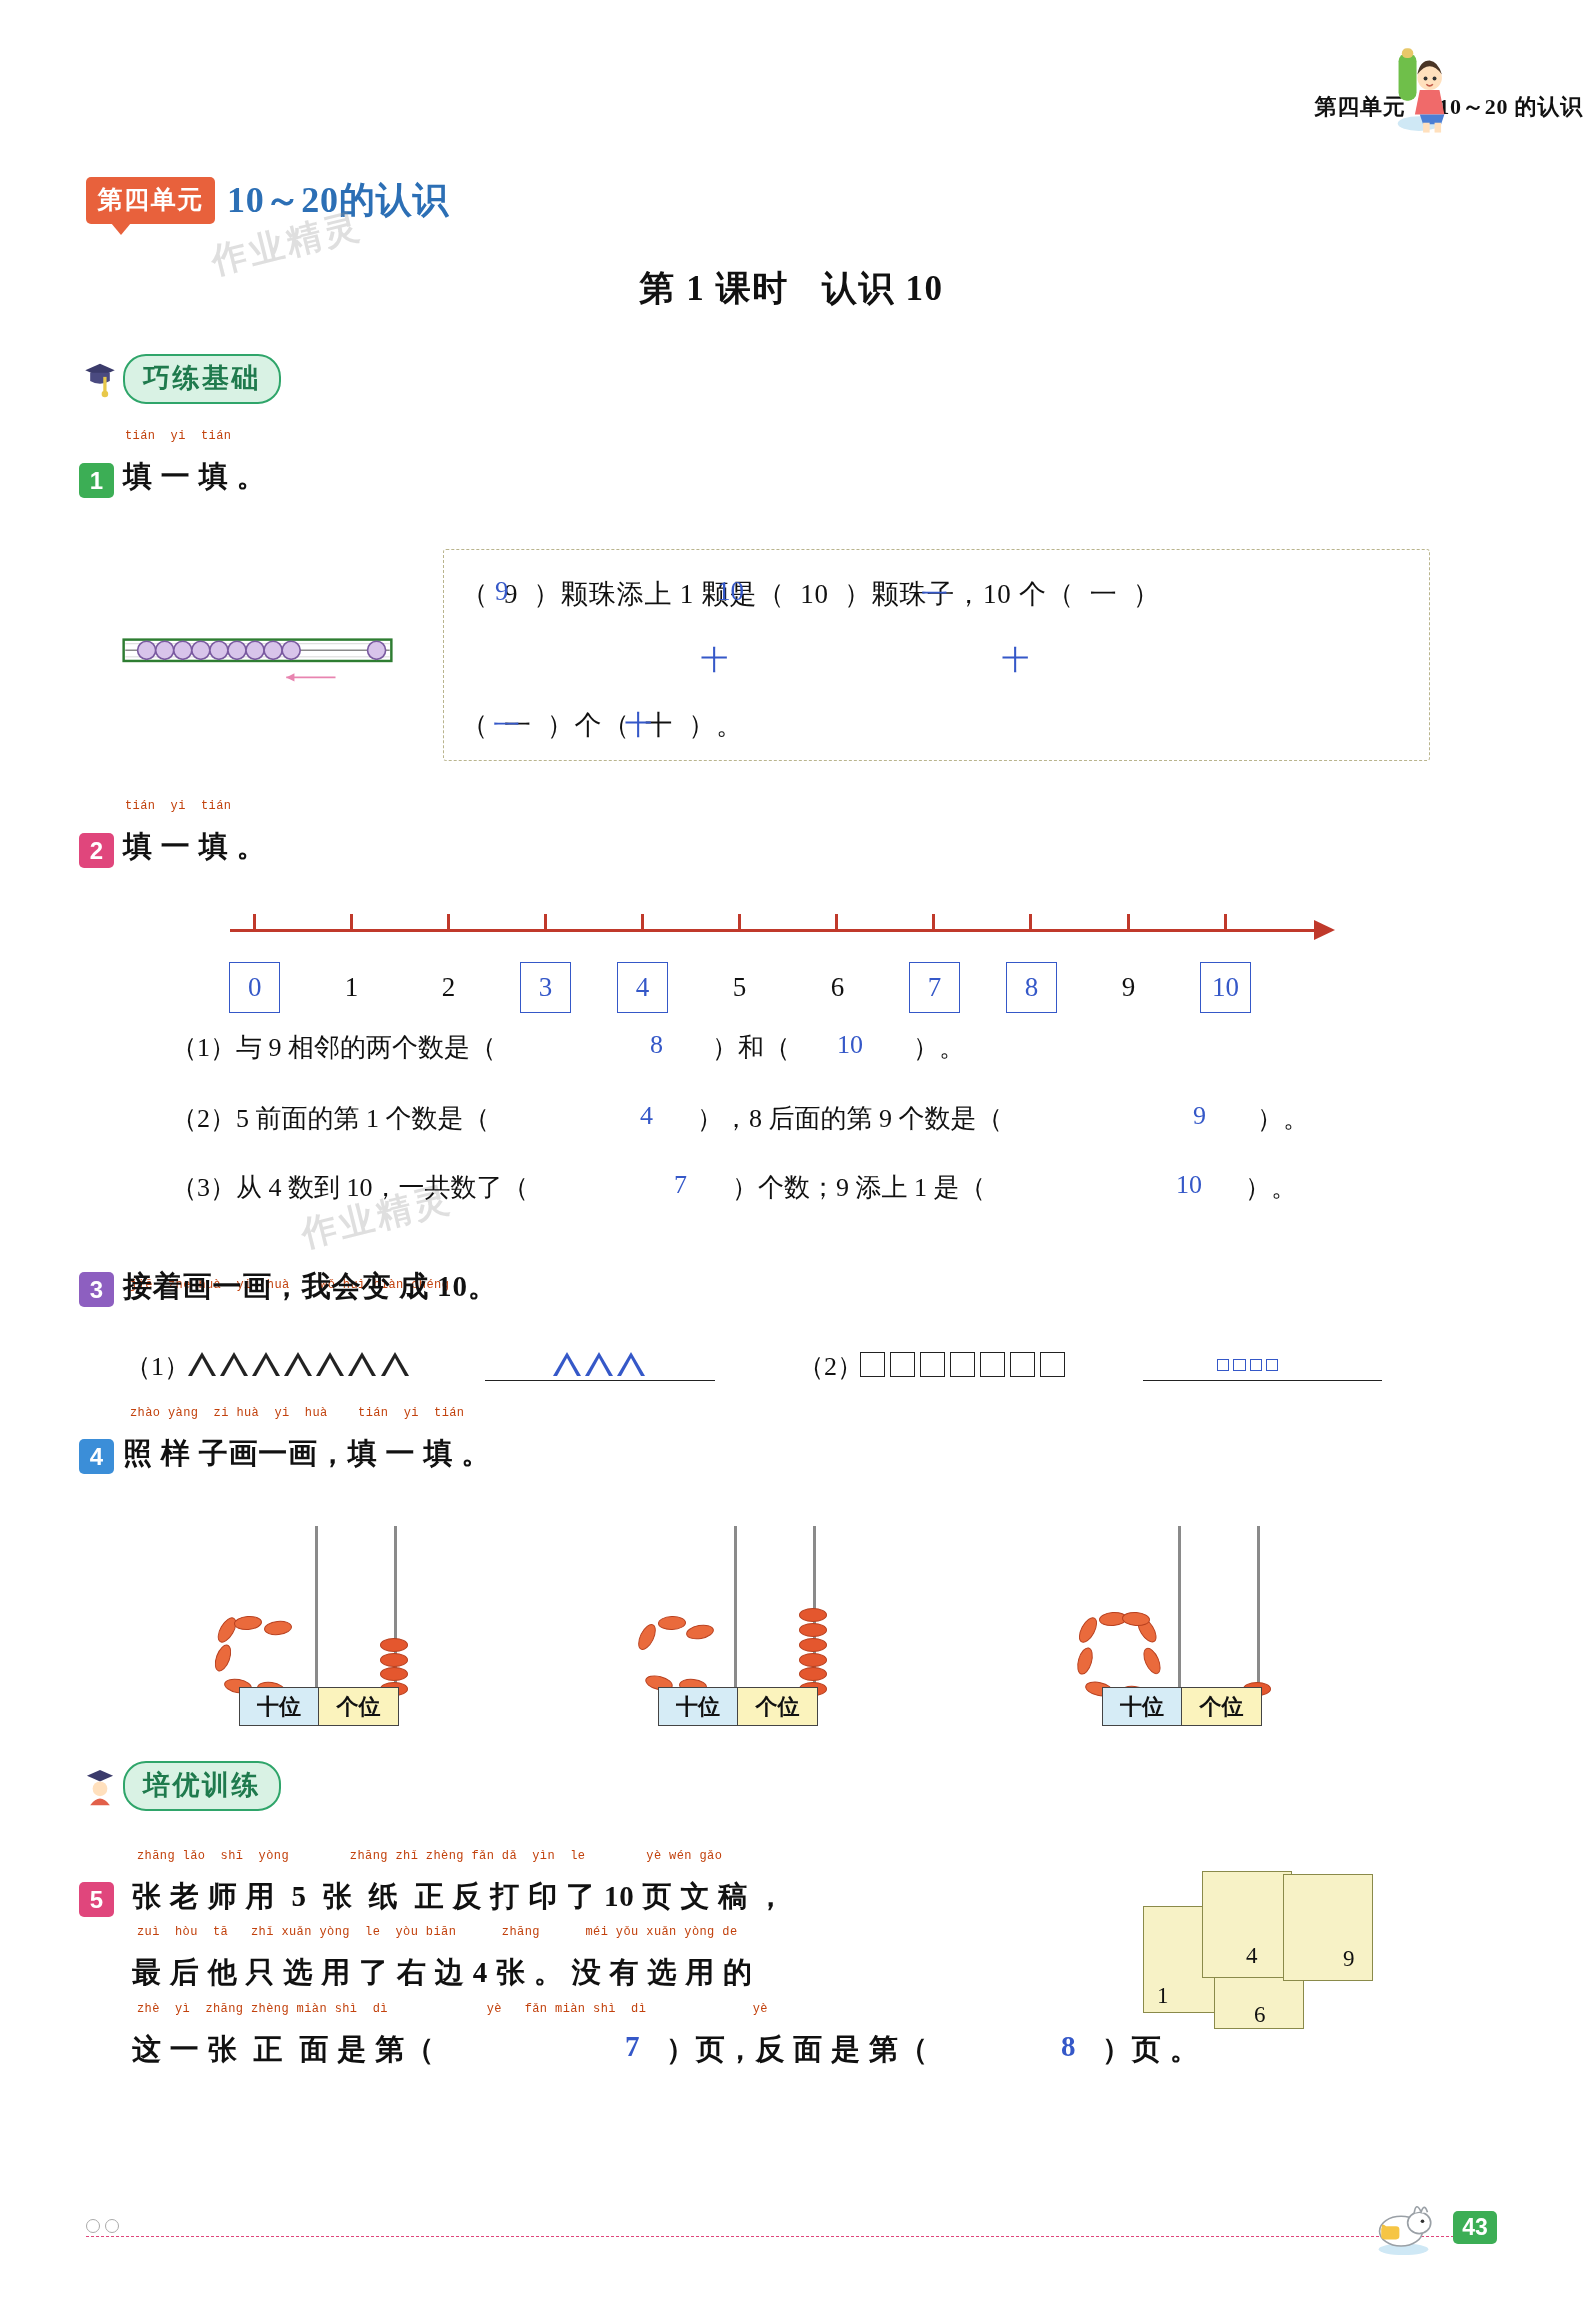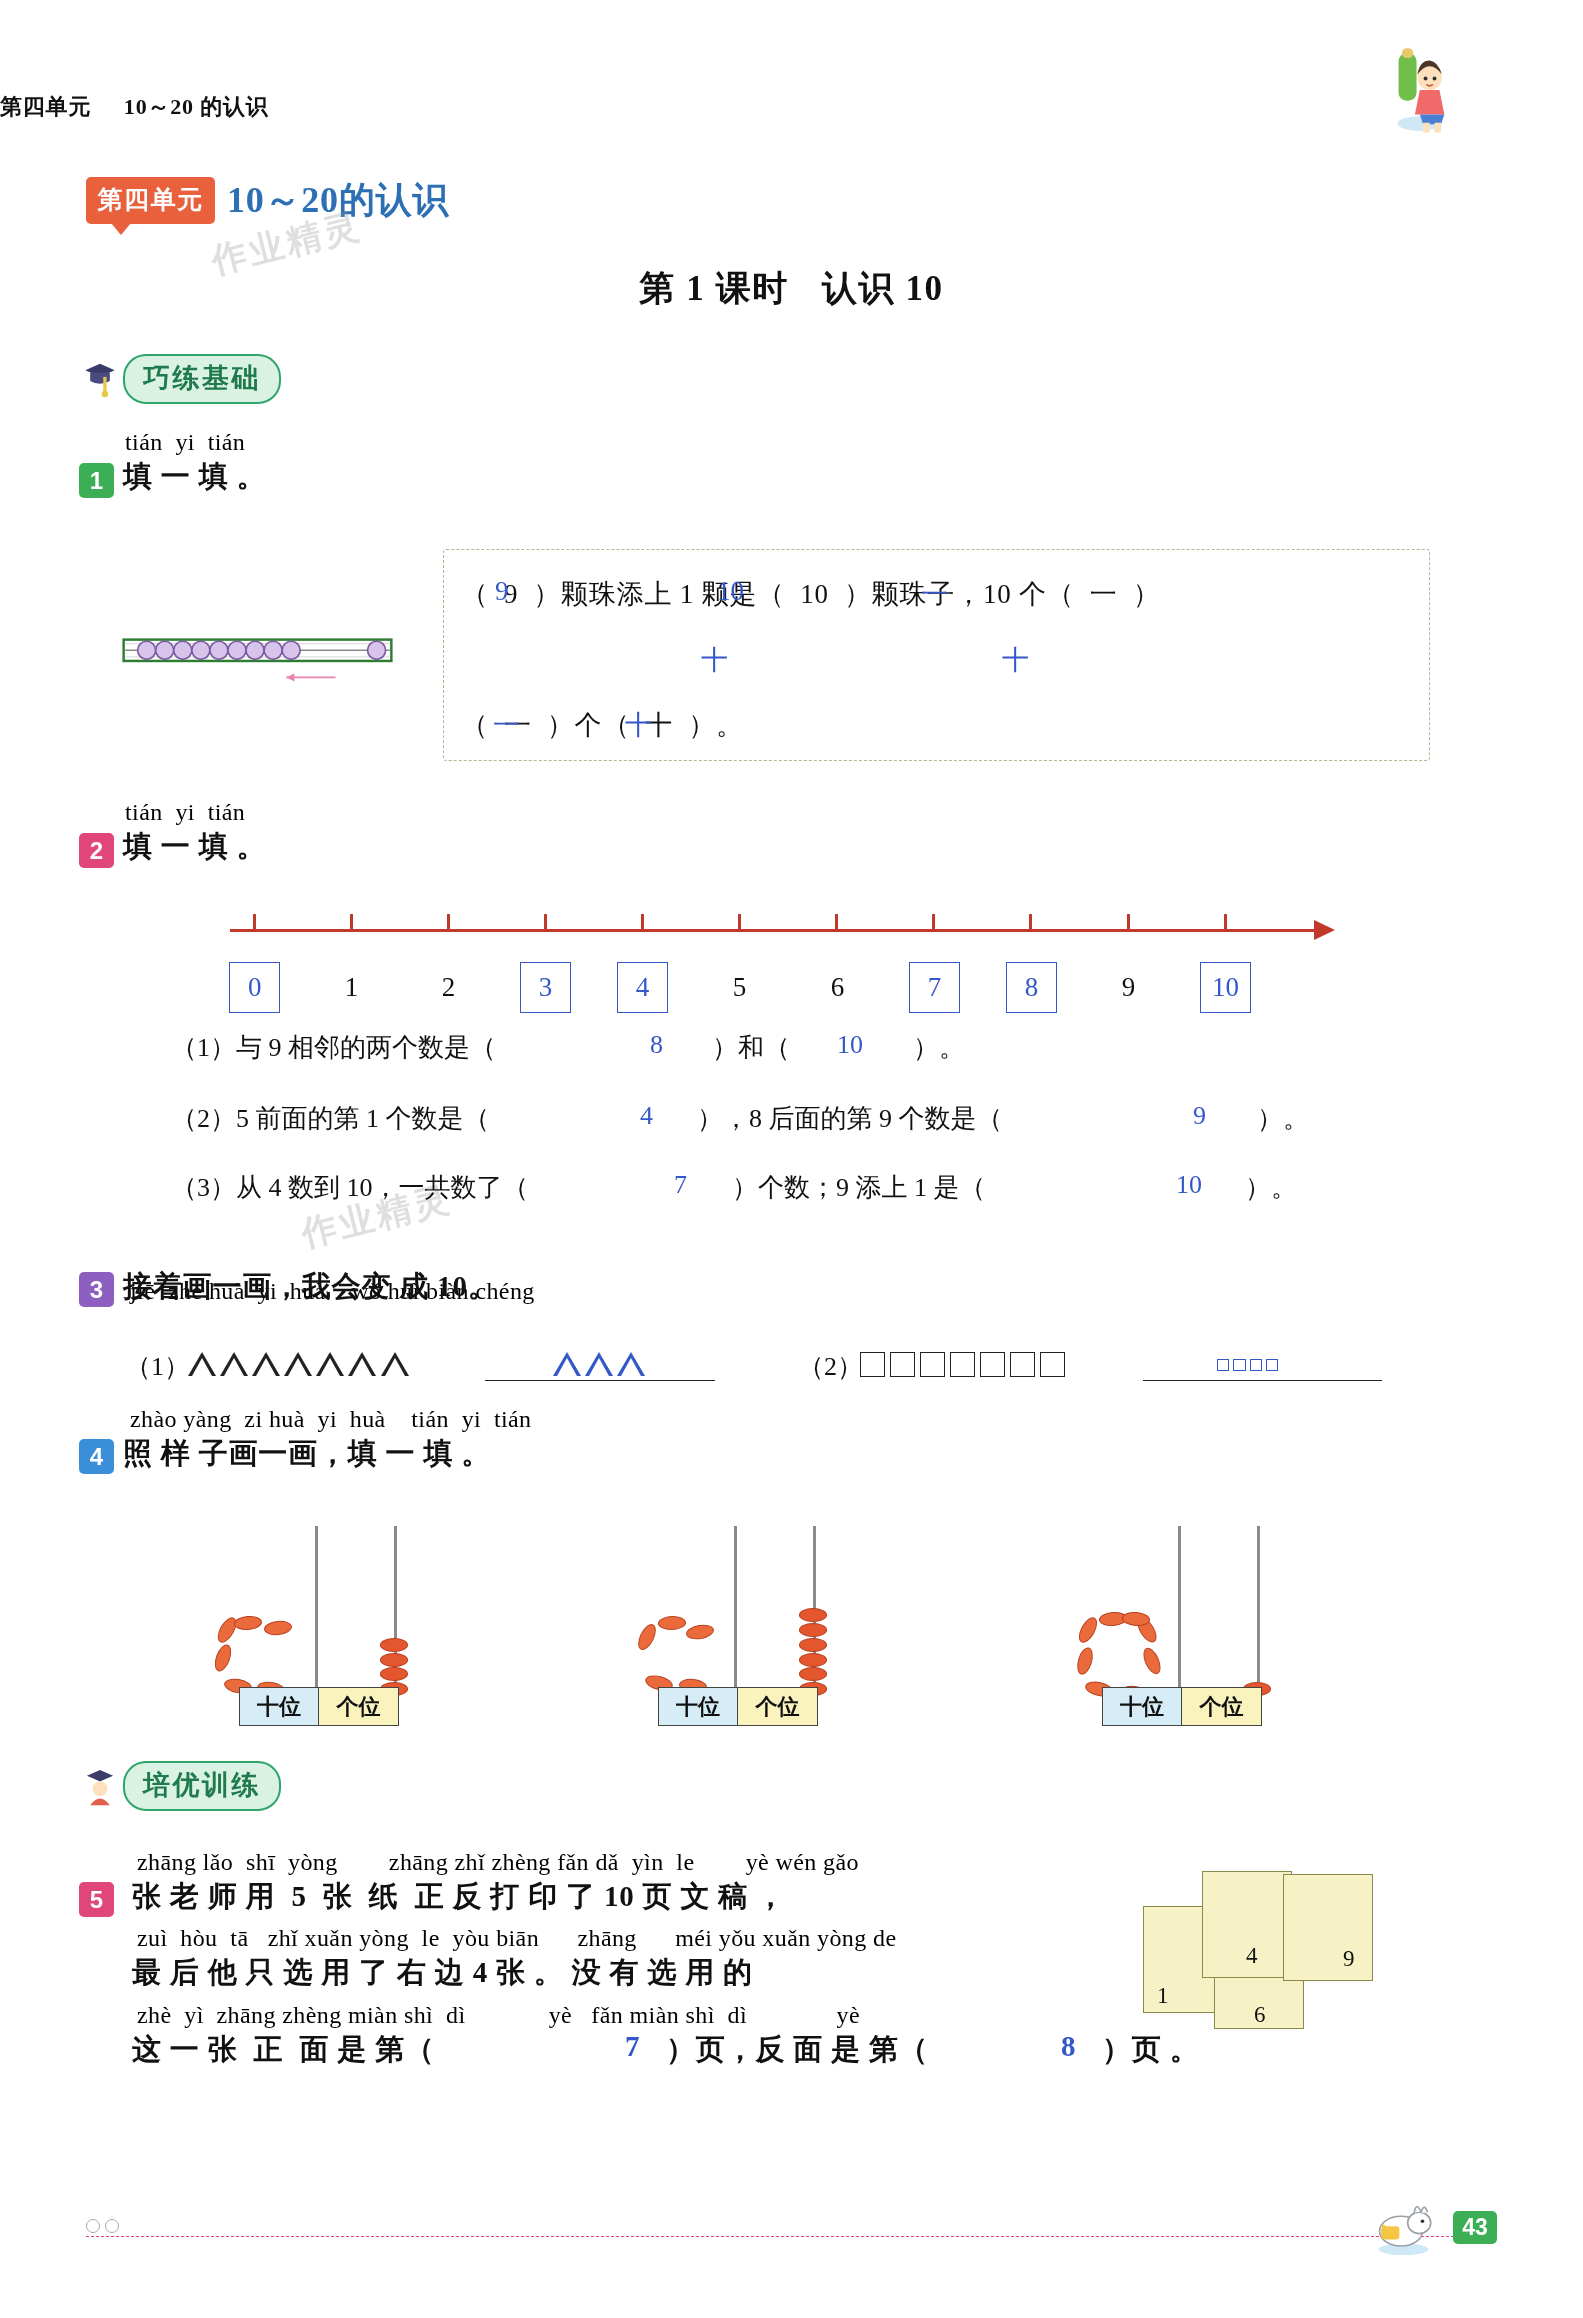--- a/index.html
+++ b/index.html
@@ -16,21 +16,21 @@
     position: absolute;
     left: 0; top: 0;
     width: 1583px; height: 2319px;
   }
 
   
   .runhead {
     position: absolute;
     left: 0; top: 92px;
     width: 1583px;
-    text-align: left;
+    text-align: right;
     font-size: 22px;
     color: #111;
     font-weight: bold;
     letter-spacing: 0.8px;
   }
   .runhead .num { font-family: "Liberation Serif", serif; font-weight: bold; }
 
   .mascot-top {
     position: absolute;
     right: 127px; top: 45px;
@@ -140,23 +140,23 @@
   }
   .q1 { background: #3cae55; left: 79px; top: 463px; }
   .q2 { background: #e0467c; left: 79px; top: 833px; }
   .q3 { background: #8d5fc0; left: 79px; top: 1272px; }
   .q4 { background: #3b8ed8; left: 79px; top: 1439px; }
   .q5 { background: #e0467c; left: 79px; top: 1882px; }
 
   
   .pinyin {
     position: absolute;
-    font-size: 24px;
-    color: #000000;
-    font-family: Liberation Serif, serif;
+    font-size: 12px;
+    color: #c2410c;
+    font-family: Liberation Mono, monospace;
     white-space: pre;
     letter-spacing: 0.4px;
   }
   
   .stem {
     position: absolute;
     font-size: 29px;
     font-weight: bold;
     color: #111;
     white-space: pre;

